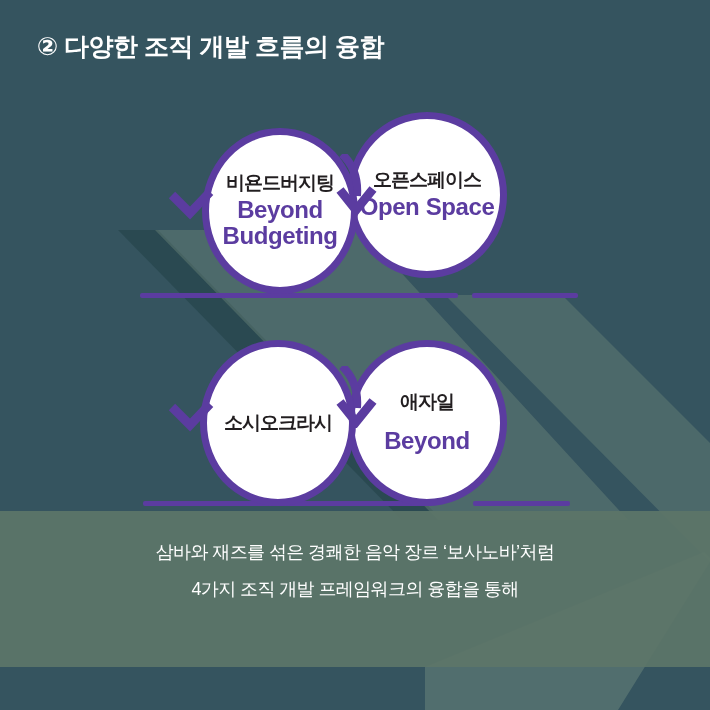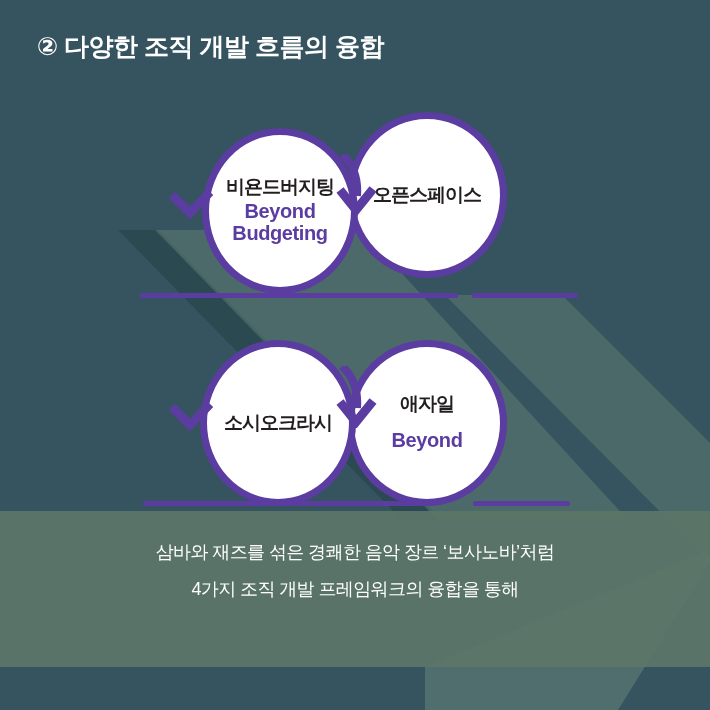--- a/index.html
+++ b/index.html
@@ -45,21 +45,21 @@
     text-align:center;
   }
   .c-a{left:202px;top:128px;z-index:3;}
   .c-b{left:347px;top:112px;width:160px;z-index:2;}
   .c-c{left:200px;top:340px;z-index:3;}
   .c-d{left:347px;top:340px;width:160px;z-index:2;gap:12px;}
   .kor{
     color:#221E20;font-size:19px;font-weight:800;letter-spacing:-1px;line-height:1.1;
   }
   .eng{
-    color:#5B3CA0;font-size:20px;font-weight:800;letter-spacing:-0.4px;
+    color:#5B3CA0;font-size:24px;font-weight:800;letter-spacing:-0.4px;
     line-height:1.08;margin-top:3px;white-space:pre-line;
   }
   
   .rule{
     position:absolute;height:5px;background:#5B3CA0;border-radius:2px;z-index:1;
   }
   .r1a{left:140px;top:293px;width:318px;}
   .r1b{left:472px;top:293px;width:106px;}
   .r2a{left:143px;top:501px;width:289px;}
   .r2b{left:473px;top:501px;width:97px;}
@@ -90,20 +90,21 @@
   <div class="title">② 다양한 조직 개발 흐름의 융합</div>
 
   <div class="rule r1a"></div>
   <div class="rule r1b"></div>
 
   <div class="rule r2a"></div>
   <div class="rule r2b"></div>
 
   <div class="circle c-b">
     <div class="kor">오픈스페이스</div>
+    <div class="eng">Open Space</div>
   </div>
   <div class="circle c-a">
     <div class="kor">비욘드버지팅</div>
     <div class="eng">Beyond
 Budgeting</div>
   </div>
 
   <div class="circle c-d">
     <div class="kor">애자일</div>
     <div class="eng">Beyond</div>

